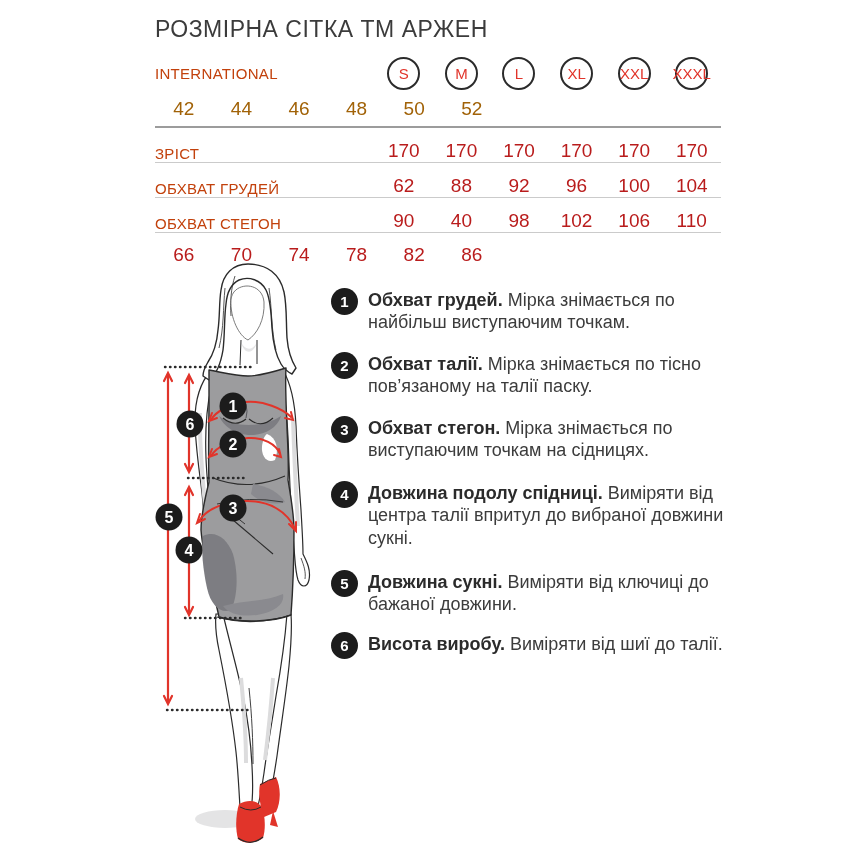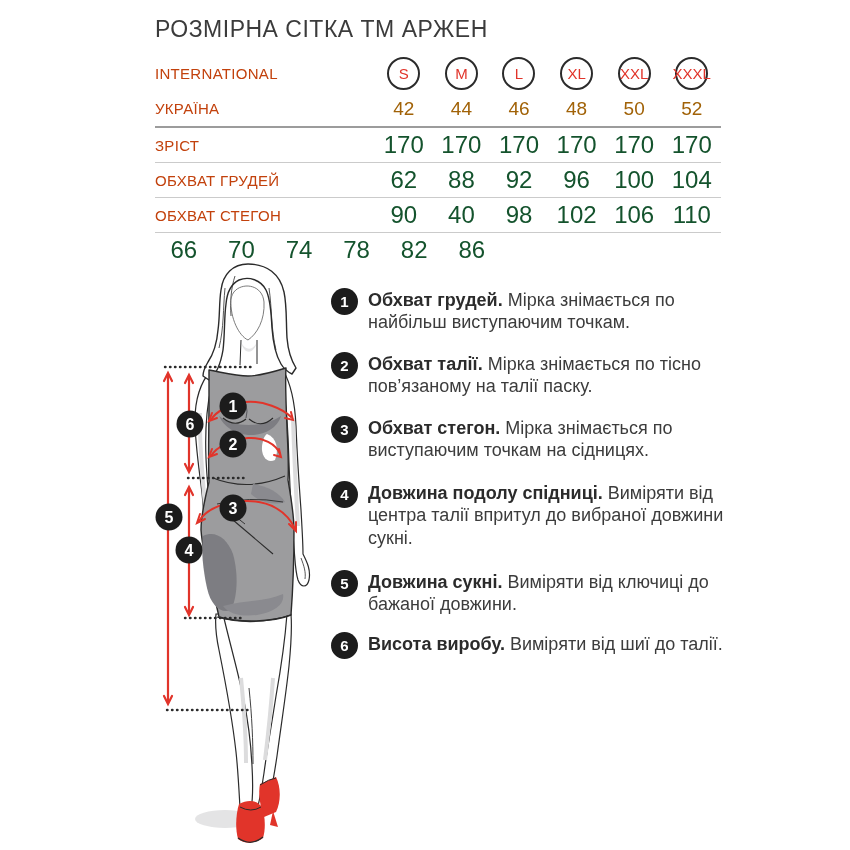--- a/index.html
+++ b/index.html
@@ -11,29 +11,29 @@
     position:absolute;left:155px;top:16px;margin:0;
     font-size:23px;font-weight:500;letter-spacing:.5px;color:#3b3b3b;white-space:nowrap;
   }
   
   .size-table{position:absolute;left:155px;top:55px;width:566px;}
   .trow{display:flex;align-items:center;}
   .trow .tlabel{width:220px;font-size:15px;color:#c2410c;letter-spacing:.3px;}
   .trow .tcell{width:57.6px;display:flex;justify-content:center;align-items:center;text-align:center;}
   .row-intl{height:36px;}
   .row-ua{height:35px;border-bottom:2px solid #9c9c9c;}
-  .row-data{height:34px;border-bottom:1px solid #cbcbcb;}
+  .row-data{height:34px;border-bottom:1px solid #cbcbcb;align-items:flex-end;}
   .row-data.last{height:33px;border-bottom:none;}
   .size-circle{
     width:29px;height:29px;border:2px solid #2b2b2b;border-radius:50%;
     display:flex;align-items:center;justify-content:center;flex:0 0 auto;
   }
   .size-circle span{font-size:15px;color:#e1342a;white-space:nowrap;}
   .ua-num{font-size:19px;color:#a16207;}
-  .val{font-size:24px;color:#14532d;}
+  .val{font-size:19px;color:#b91c1c;}
   
   .instructions{position:absolute;left:331px;top:288px;width:392px;}
   .instr-item{position:absolute;left:0;display:flex;align-items:flex-start;}
   .instr-num{
     width:27px;height:27px;border-radius:50%;background:#1c1c1c;color:#fff;
     display:flex;align-items:center;justify-content:center;
     font-size:15px;font-weight:700;flex:0 0 auto;
   }
   .instr-text{margin-left:10px;width:356px;font-size:18px;line-height:22.4px;color:#3c3c3c;margin-top:1px;}
   .instr-text b{color:#2b2b2b;font-weight:700;}
@@ -78,21 +78,20 @@
           </div>
         </div>
       <div class="tcell">
           <div class="size-circle">
             <span>XXXL</span>
           </div>
         </div>
     </div>
 
     <div class="trow row-ua">
-      <div class="tlabel">УКРАЇНА</div>
       <div class="tcell ua-num">42</div>
       <div class="tcell ua-num">44</div>
       <div class="tcell ua-num">46</div>
       <div class="tcell ua-num">48</div>
       <div class="tcell ua-num">50</div>
       <div class="tcell ua-num">52</div>
     </div>
 
     <div class="trow row-data">
       <div class="tlabel">ЗРІСТ</div>

